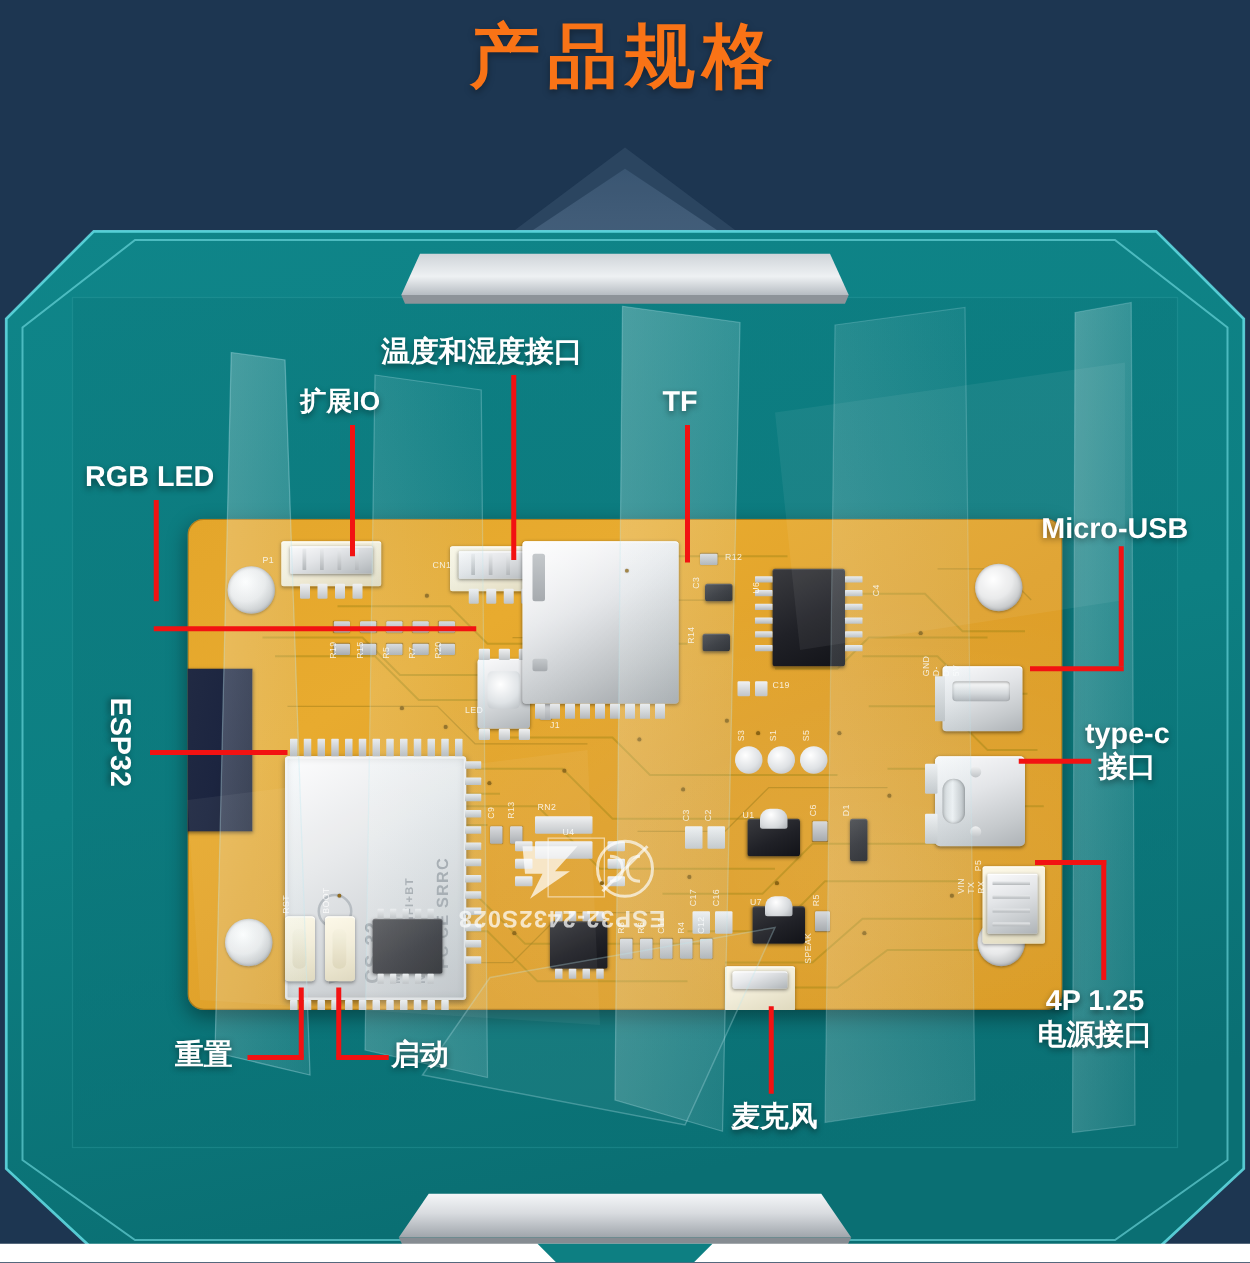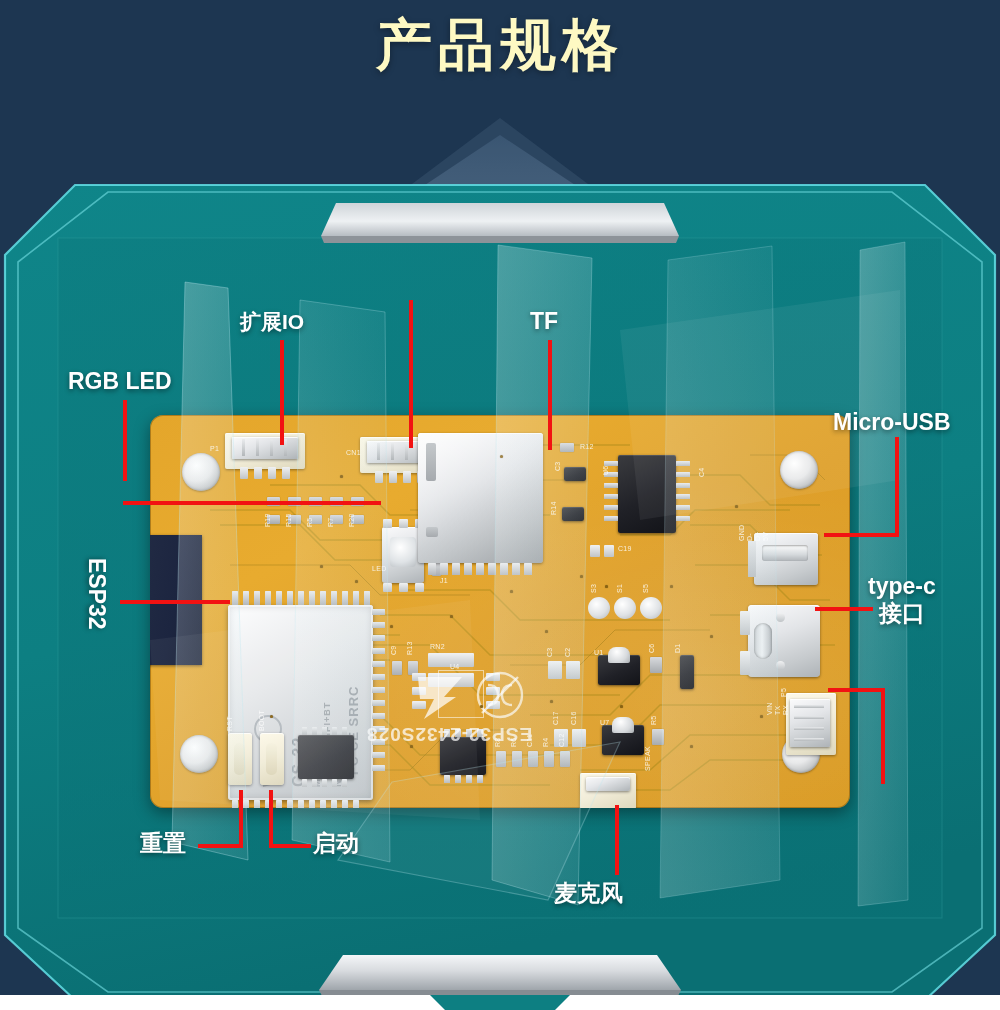--- a/index.html
+++ b/index.html
@@ -9,21 +9,21 @@
     background:#1d3651;
     font-family:"Liberation Sans","DejaVu Sans",sans-serif;
     overflow:hidden;position:relative;
   }
   #stage{position:absolute;left:0;top:0;width:1000px;height:1010px;overflow:hidden;}
 
   
   .header{position:absolute;left:0;top:0;width:1000px;height:165px;text-align:center;z-index:30;}
   .title{
     margin:0;padding-top:10px;
-    font-size:56px;font-weight:bold;color:#fef9c3;letter-spacing:6px;
+    font-size:56px;font-weight:bold;color:#f97316;letter-spacing:6px;
     text-shadow:0 2px 6px rgba(0,0,0,.35);line-height:1.25;
   }
   .subtitle{
     margin:0;padding-top:8px;
     font-size:35px;font-weight:400;color:#f2f6f9;letter-spacing:3px;
     text-shadow:0 2px 5px rgba(0,0,0,.3);
   }
 
   
   .frame-svg{position:absolute;left:0;top:0;width:1000px;height:1010px;z-index:5;}
@@ -543,46 +543,51 @@
 
   <div class="callouts">
 
     <div class="lbl" style="left:68px;top:368px;font-size:23px;">RGB LED</div>
     <div class="lead v" style="left:123px;top:400px;height:81px;"></div>
     <div class="lead h" style="left:123px;top:501px;width:258px;"></div>
 
     <div class="lbl" style="left:240px;top:310px;font-size:21px;">扩展IO</div>
     <div class="lead v" style="left:280px;top:340px;height:105px;"></div>
 
+    <div class="lbl" style="left:305px;top:268px;font-size:23px;">温度和湿度接口</div>
     <div class="lead v" style="left:409px;top:300px;height:148px;"></div>
 
     <div class="lbl" style="left:530px;top:308px;font-size:23px;">TF</div>
     <div class="lead v" style="left:548px;top:340px;height:110px;"></div>
 
     <div class="lbl" style="left:833px;top:409px;font-size:23px;">Micro-USB</div>
     <div class="lead v" style="left:895px;top:437px;height:96px;"></div>
     <div class="lead h" style="left:824px;top:533px;width:75px;"></div>
 
     <div class="lbl ctr" style="left:868px;top:573px;font-size:23px;">
       <div>type-c</div>
       <div>接口</div>
     </div>
     <div class="lead h" style="left:815px;top:607px;width:58px;"></div>
 
+    <div class="lbl ctr" style="left:830px;top:787px;font-size:23px;">
+      <div>4P 1.25</div>
+      <div>电源接口</div>
+    </div>
     <div class="lead v" style="left:881px;top:688px;height:96px;"></div>
     <div class="lead h" style="left:828px;top:688px;width:57px;"></div>
 
     <div class="lbl-vert" style="left:110px;top:558px;font-size:23px;">ESP32</div>
     <div class="lead h" style="left:120px;top:600px;width:110px;"></div>
 
     <div class="lbl" style="left:140px;top:830px;font-size:23px;">重置</div>
     <div class="lead h" style="left:198px;top:844px;width:45px;"></div>
     <div class="lead v" style="left:239px;top:790px;height:56px;"></div>
 
     <div class="lbl" style="left:313px;top:830px;font-size:23px;">启动</div>
     <div class="lead h" style="left:269px;top:844px;width:42px;"></div>
     <div class="lead v" style="left:269px;top:790px;height:56px;"></div>
 
-    <div class="lbl" style="left:554px;top:880px;font-size:23px;">麦克风</div>
+    <div class="lbl" style="left:585px;top:880px;font-size:23px;">麦克风</div>
     <div class="lead v" style="left:615px;top:805px;height:70px;"></div>
   </div>
 
 </div>
 
 </body></html>

